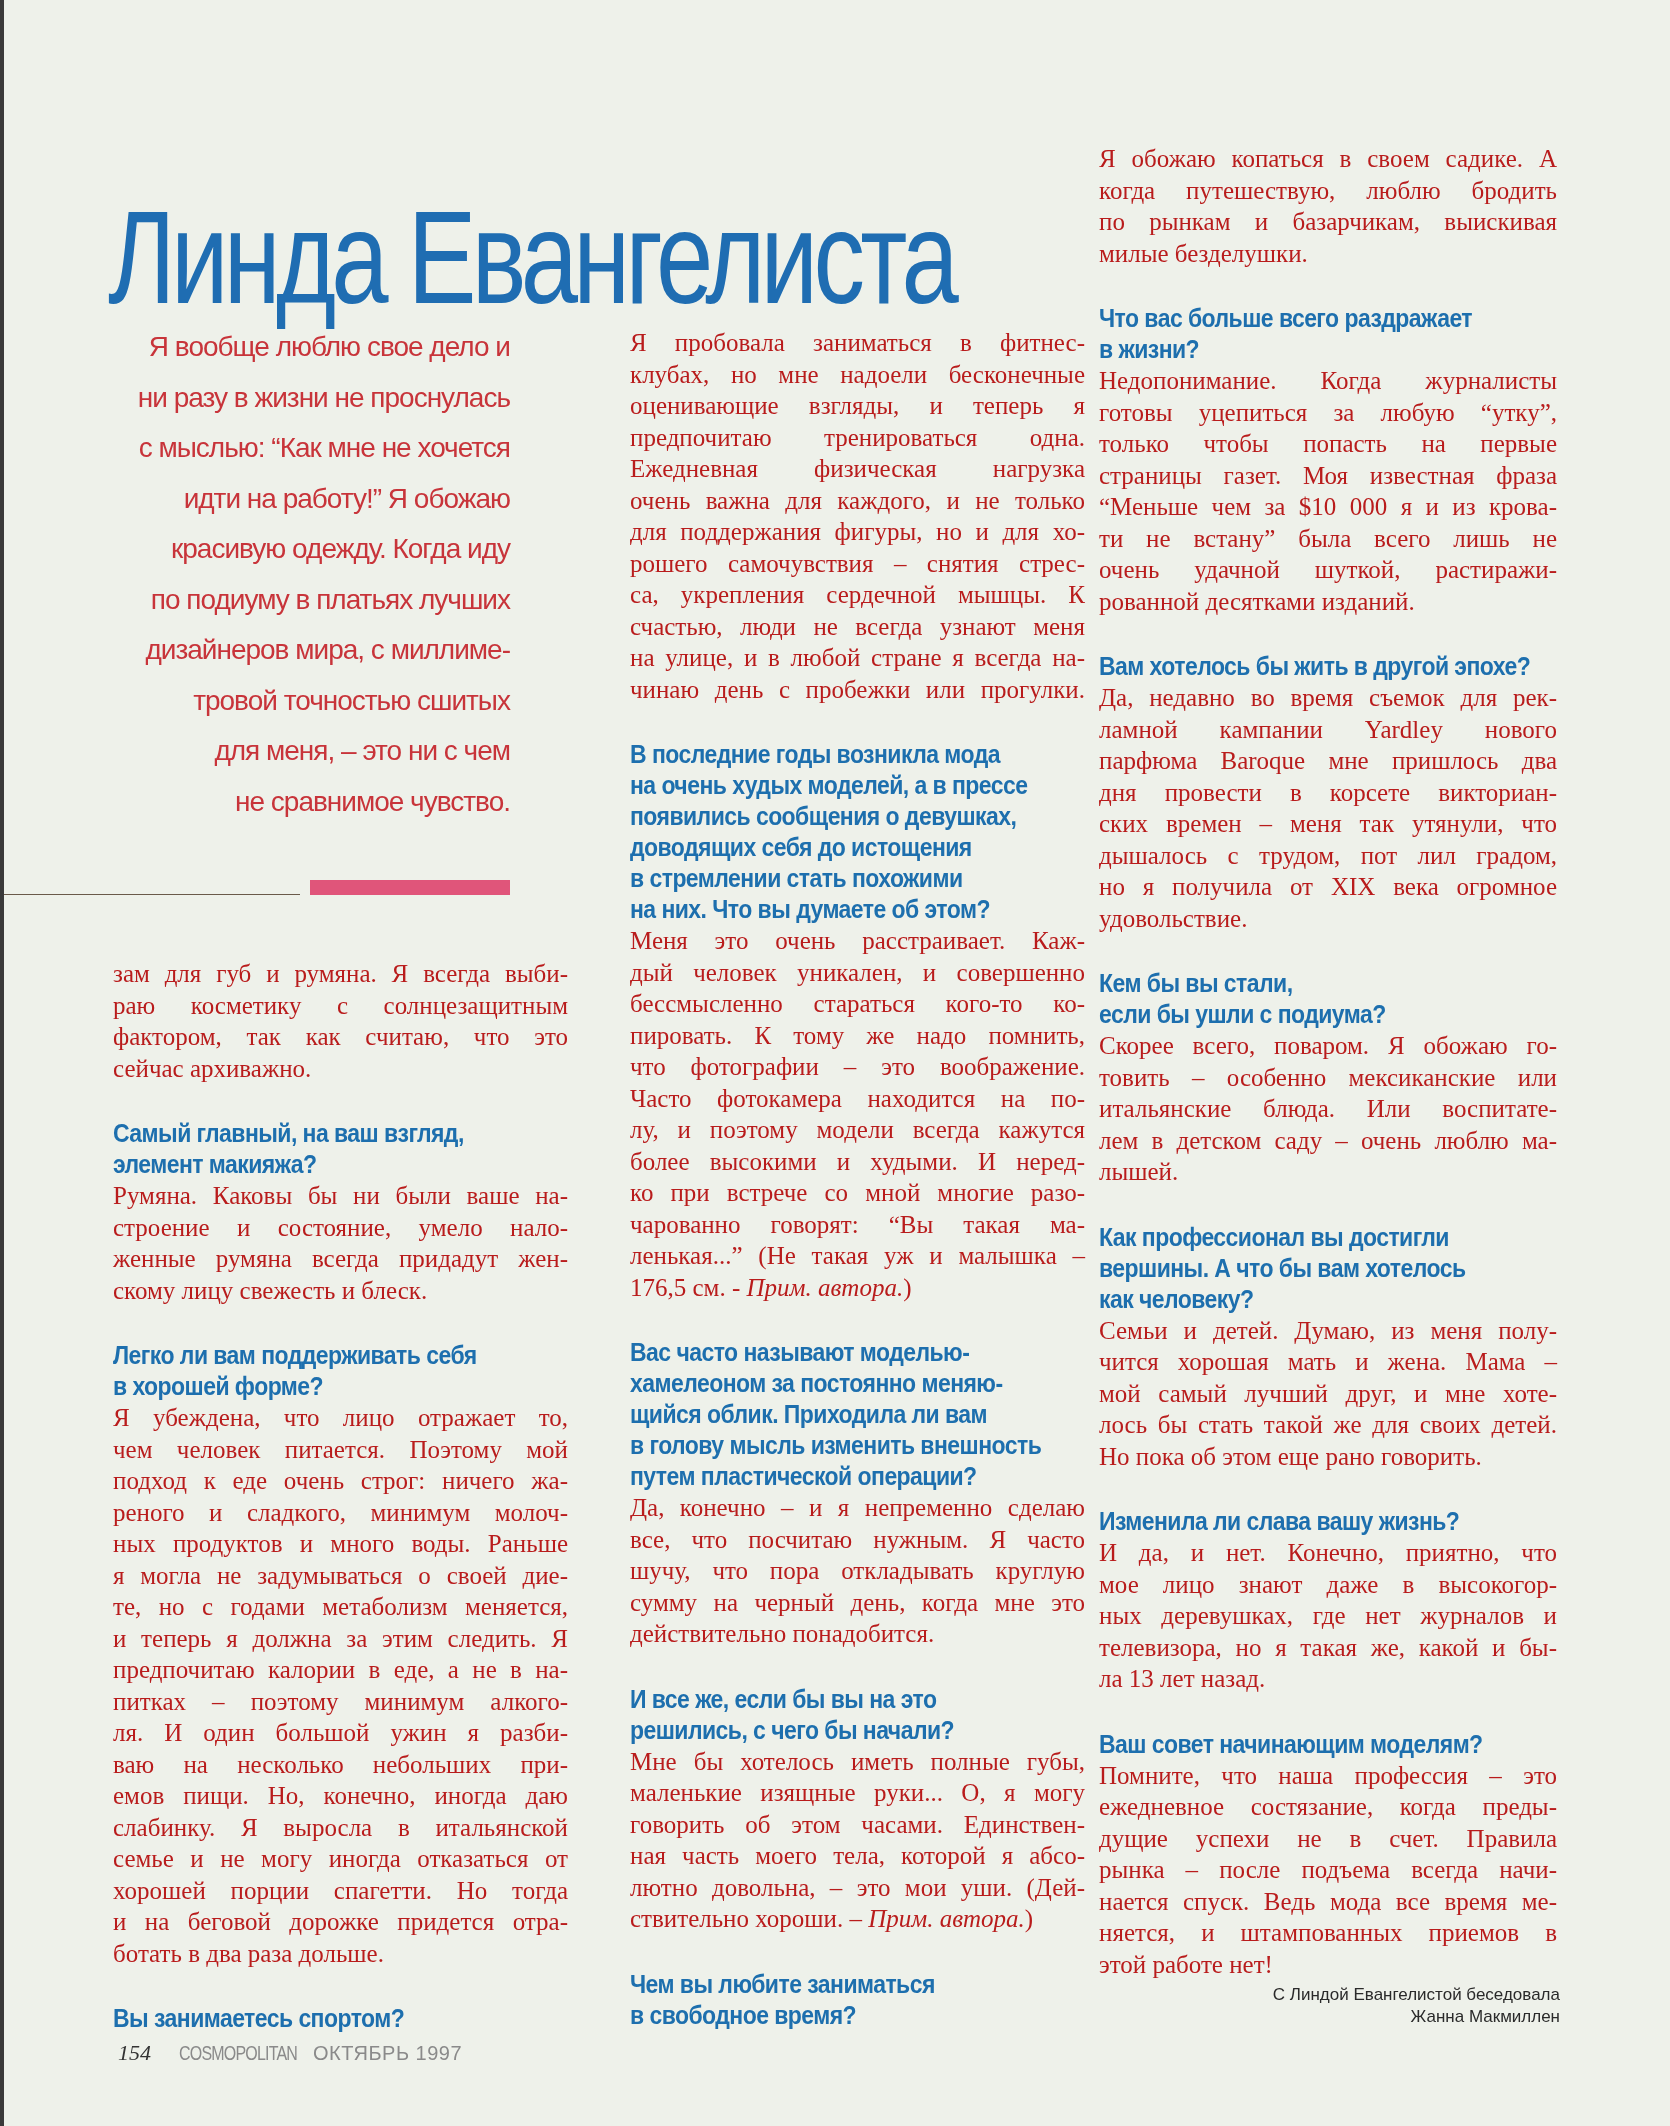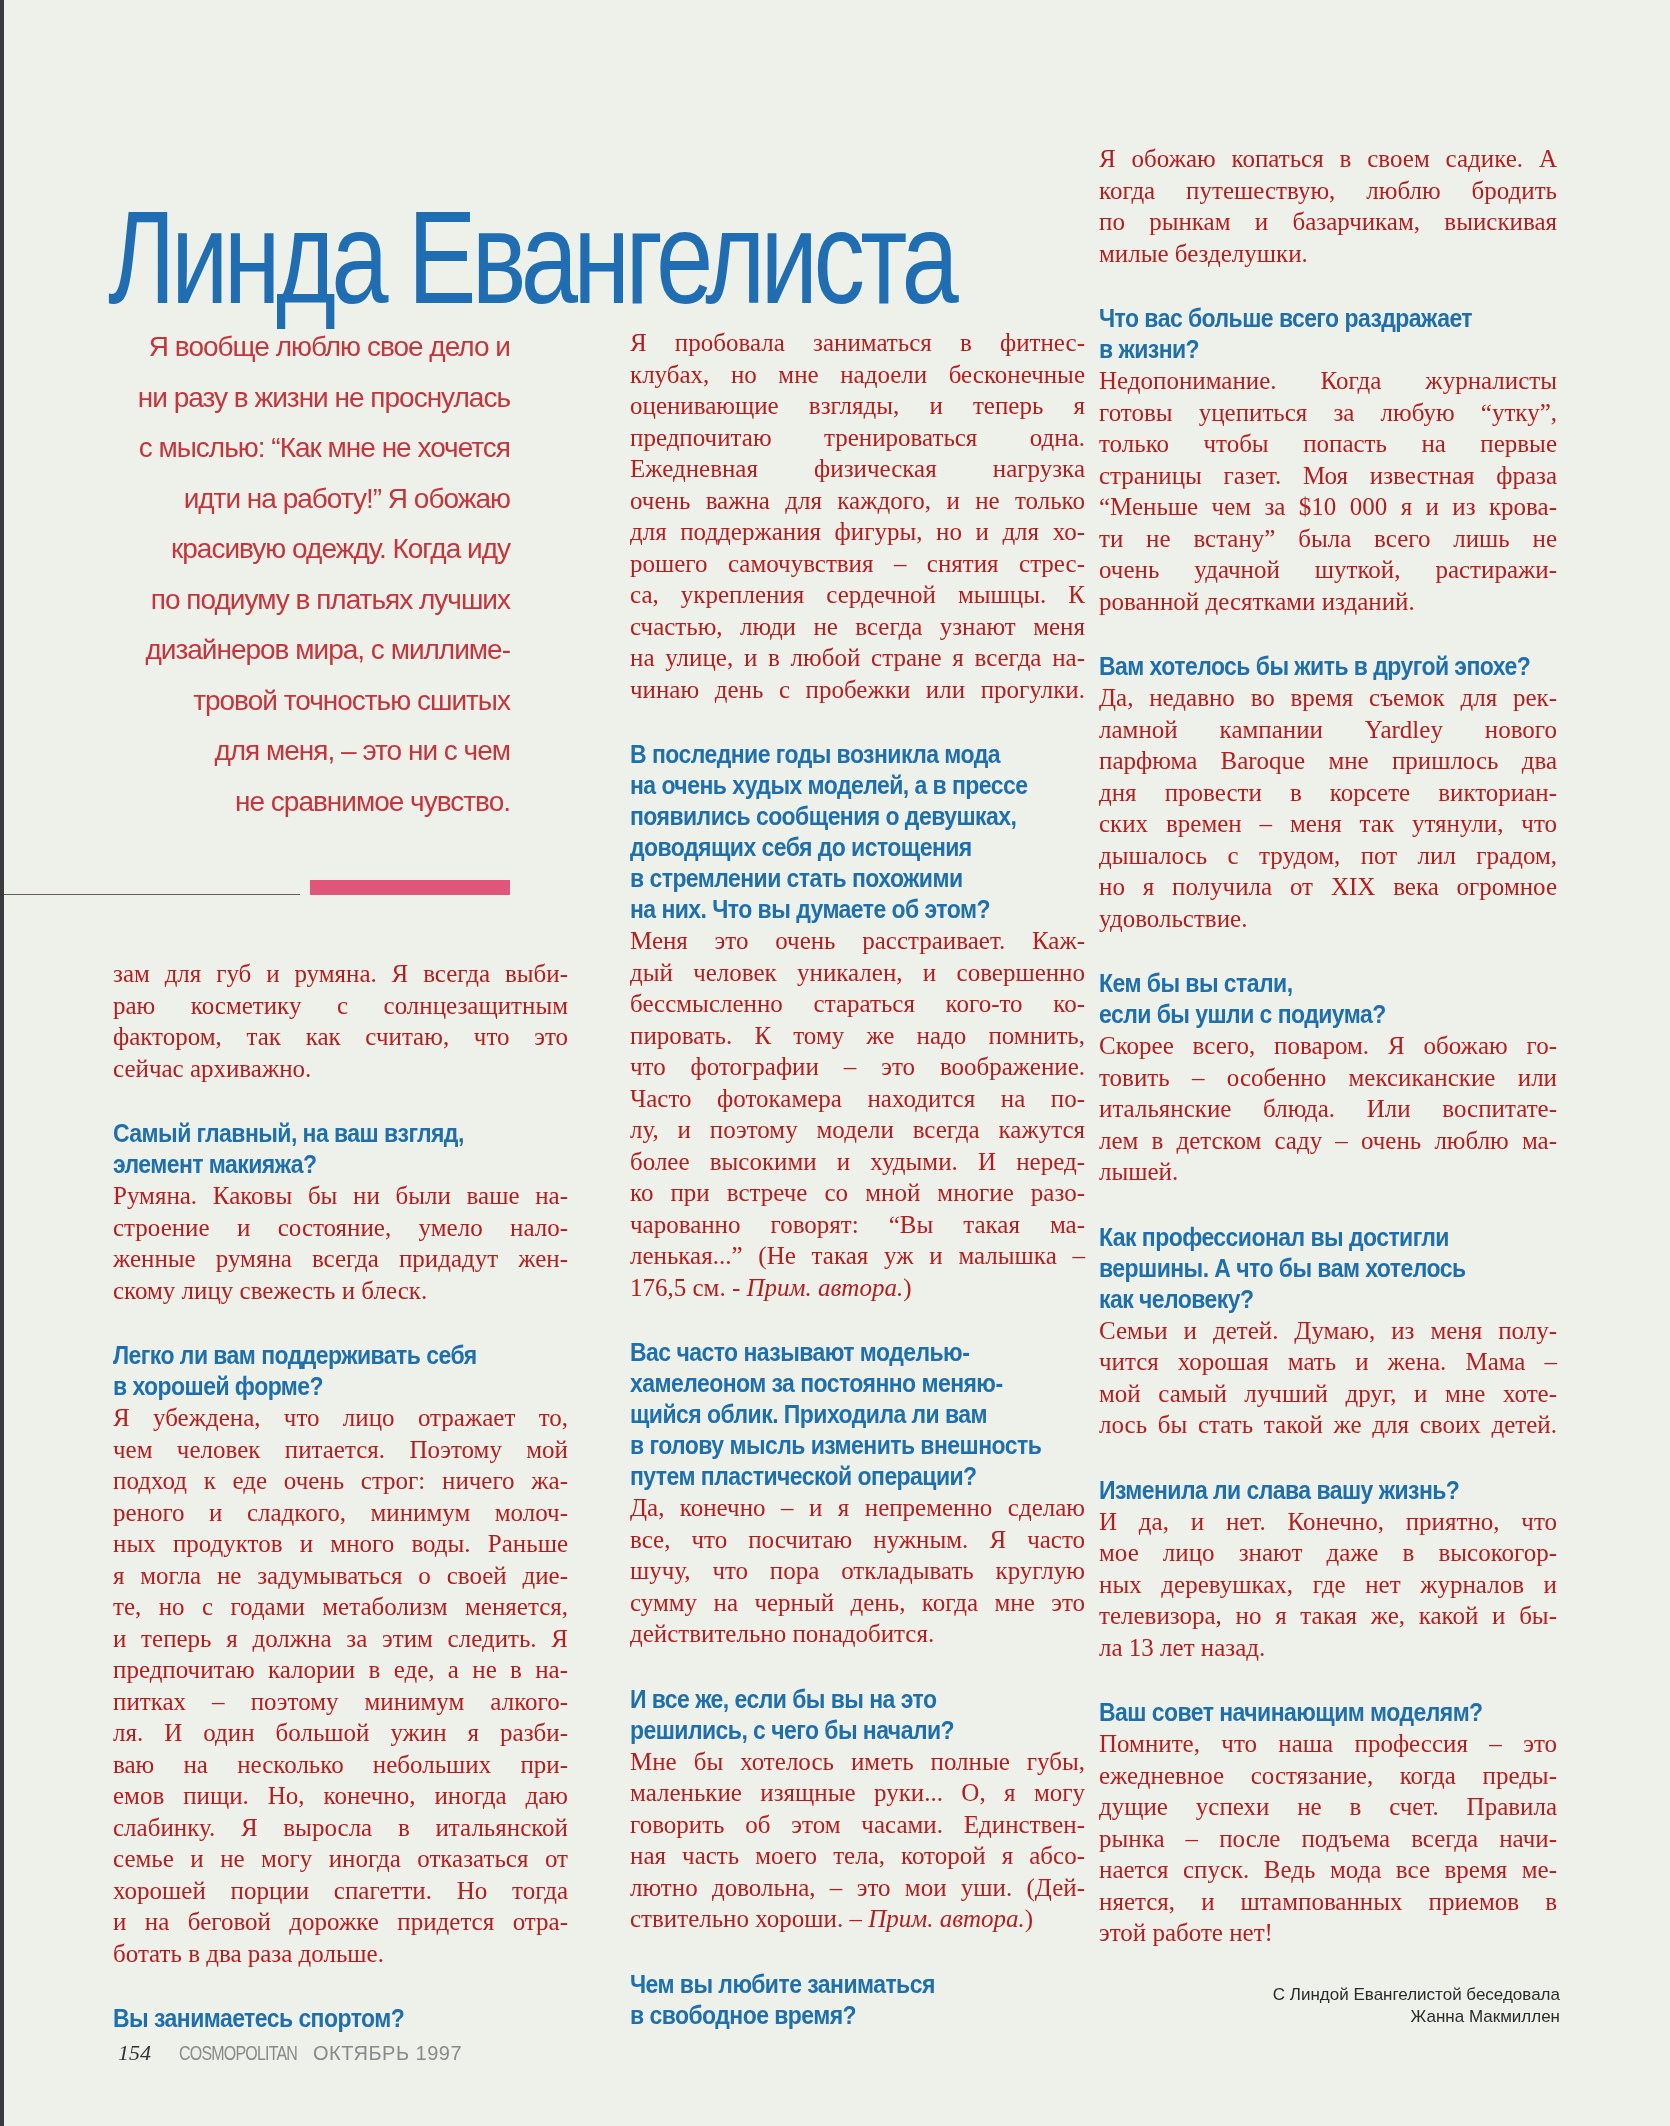--- a/index.html
+++ b/index.html
@@ -251,20 +251,21 @@
   <h3 class="q">
     <span class="ln">Как профессионал вы достигли</span>
     <span class="ln">вершины. А что бы вам хотелось</span>
     <span class="ln">как человеку?</span>
   </h3>
   <p class="p">
     <span class="ln">Семьи и детей. Думаю, из меня полу-</span>
     <span class="ln">чится хорошая мать и жена. Мама –</span>
     <span class="ln">мой самый лучший друг, и мне хоте-</span>
     <span class="ln">лось бы стать такой же для своих детей.</span>
+    <span class="ln last">Но пока об этом еще рано говорить.</span>
   </p>
   <div class="gap"></div>
   <h3 class="q">
     <span class="ln">Изменила ли слава вашу жизнь?</span>
   </h3>
   <p class="p">
     <span class="ln">И да, и нет. Конечно, приятно, что</span>
     <span class="ln">мое лицо знают даже в высокогор-</span>
     <span class="ln">ных деревушках, где нет журналов и</span>
     <span class="ln">телевизора, но я такая же, какой и бы-</span>

